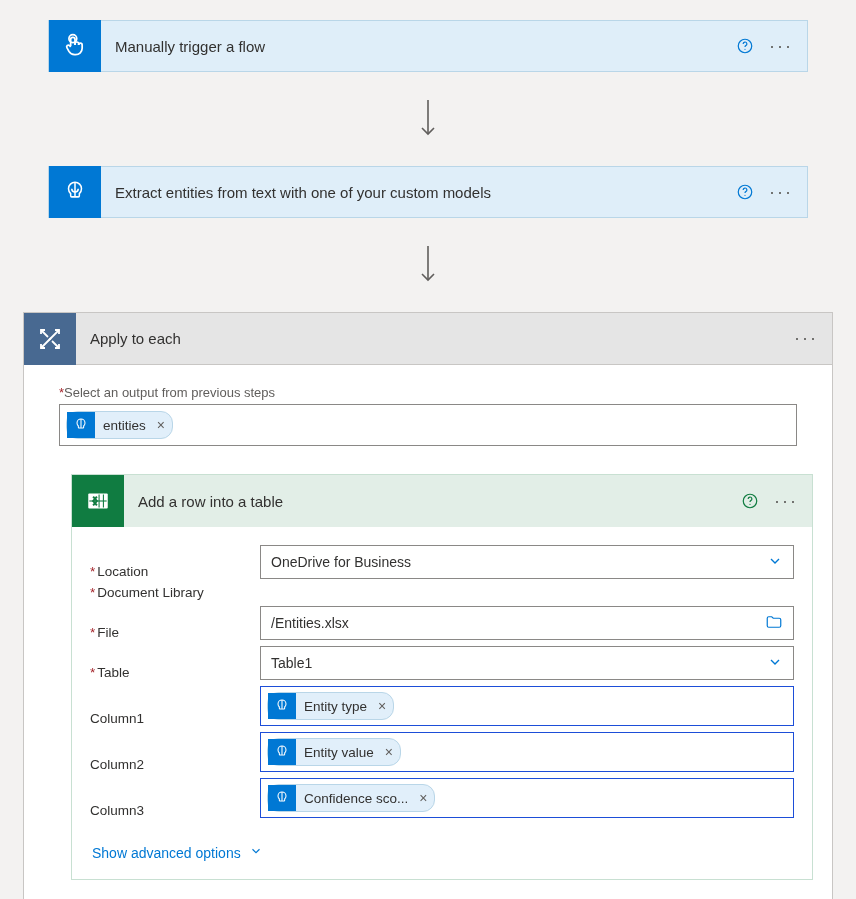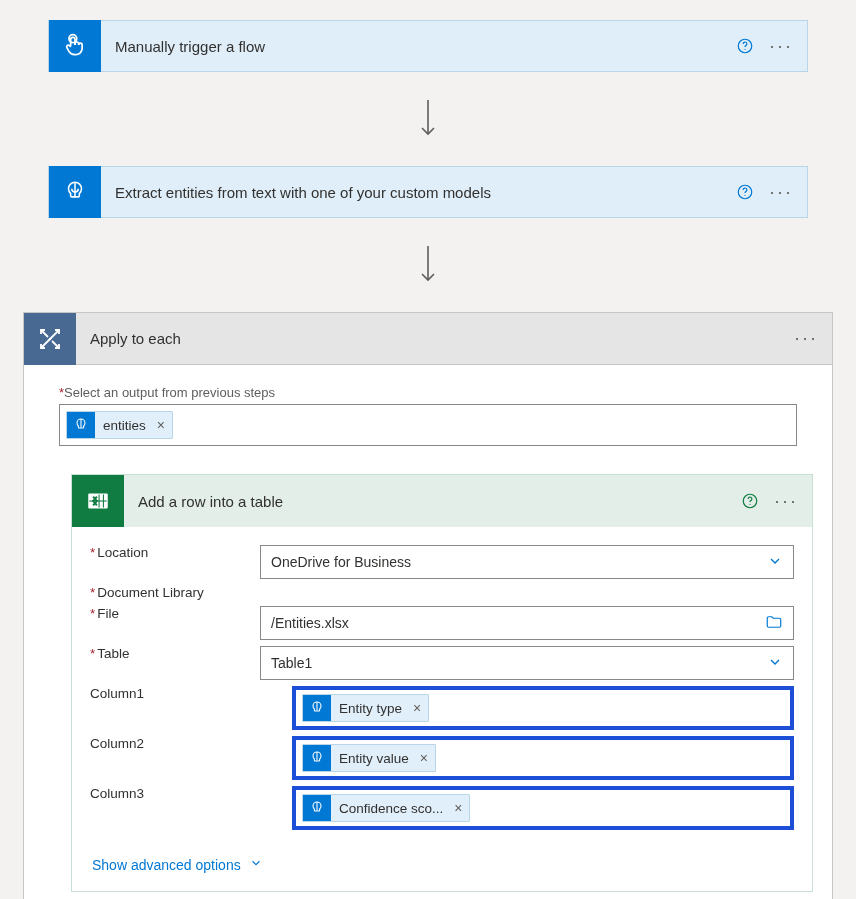--- a/index.html
+++ b/index.html
@@ -105,21 +105,21 @@
     display: flex;
     align-items: center;
     min-height: 32px;
     background: #fff;
   }
   .token {
     display: inline-flex;
     align-items: center;
     background: #e1effa;
     border: 1px solid #b9d6e8;
-    border-radius: 1px;
+    border-radius: 12px;
     font-size: 13.5px;
     color: #323130;
   }
   .token .ticon {
     width: 28px; height: 26px;
     background: #0078d4;
     display: inline-flex; align-items: center; justify-content: center;
     margin-right: 8px;
   }
   .token .tlabel { padding: 0 4px 0 0; }
@@ -166,21 +166,21 @@
     font-size: 18px;
     letter-spacing: 2px;
   }
   .inner-body {
     padding: 12px 18px 18px 18px;
     background: #fff;
   }
 
   .form-row {
     display: flex;
-    align-items: flex-start;
+    align-items: flex-end;
     margin: 6px 0;
   }
   .form-row .flabel {
     width: 170px;
     font-size: 13.5px;
     color: #323130;
   }
   .form-row .flabel .req { color: #a4262c; margin-right: 2px; }
   .form-row .fctrl {
     flex: 1;
@@ -191,27 +191,26 @@
     align-items: center;
     height: 34px;
     padding: 0 10px;
     background: #fff;
   }
   .select-box .sval { flex: 1; font-size: 14px; }
   .select-box .carr { color: #0078d4; }
   .select-box .folder { color: #0078d4; }
 
   .token-input {
-    border: 4px solid #1d4ed8;
+    border: 1px solid #1d4ed8;
     display: flex;
     align-items: center;
     min-height: 40px;
     padding: 4px 6px;
     background: #fff;
-    margin-left: 32px;
   }
 
   .advanced-link {
     margin-top: 20px;
     color: #0078d4;
     font-size: 14px;
     display: inline-flex;
     align-items: center;
     cursor: pointer;
     padding-left: 2px;

